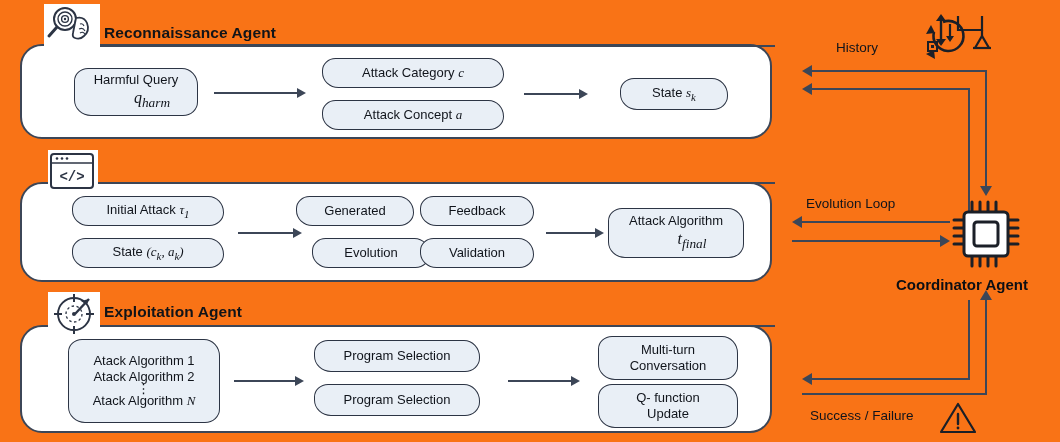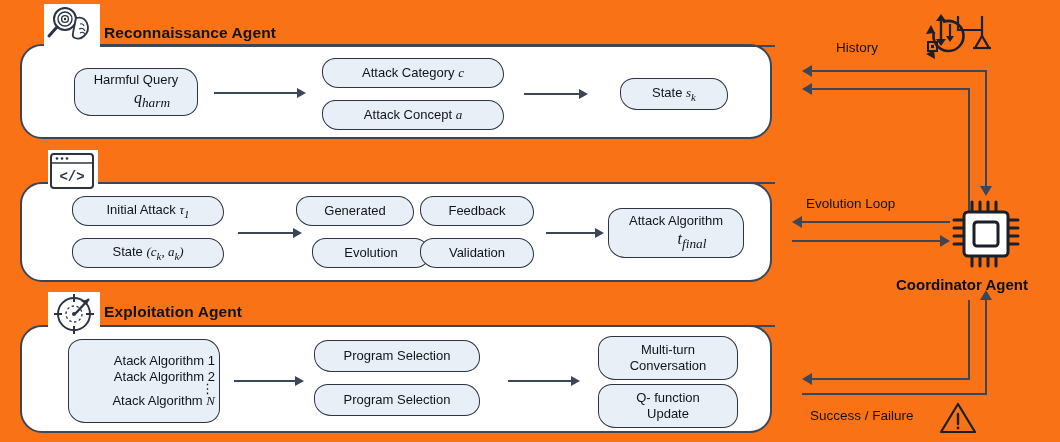--- a/index.html
+++ b/index.html
@@ -229,21 +229,21 @@
       <line x1="38" y1="22" x2="46" y2="22" stroke="#2c3444" stroke-width="2"></line>
       <circle cx="26" cy="22" r="2" fill="#2c3444"></circle>
       <line x1="27" y1="22" x2="41" y2="7" stroke="#2c3444" stroke-width="2.4"></line>
       <path d="M41 7 l-8 2 l6 4 z" fill="#2c3444"></path>
     </svg>
   </div>
 
   <div class="panel-title" style="left:104px; top:303px;">Exploitation Agent</div>
   <div style="position:absolute; left:95px; top:325px; width:680px; height:2px; background:#3c4657; z-index:5;"></div>
 
-  <div class="node tall" style="left:68px; top:339px; width:152px; height:84px; justify-content:center;align-items:flex-end;">
+  <div class="node tall" style="left:68px; top:339px; width:152px; height:84px; justify-content:center;">
     <span class="ln">Atack Algorithm 1</span>
     <span class="ln">Atack Algorithm 2</span>
     <span class="ln dots">⋮</span>
     <span class="ln"><span>Atack Algorithm</span> <i class="it">N</i></span>
   </div>
 
   <div class="arrow" style="left:234px; top:380px; width:68px;"></div>
 
   <div class="node" style="left:314px; top:340px; width:166px; height:32px;">
     <span class="ln">Program Selection</span>

